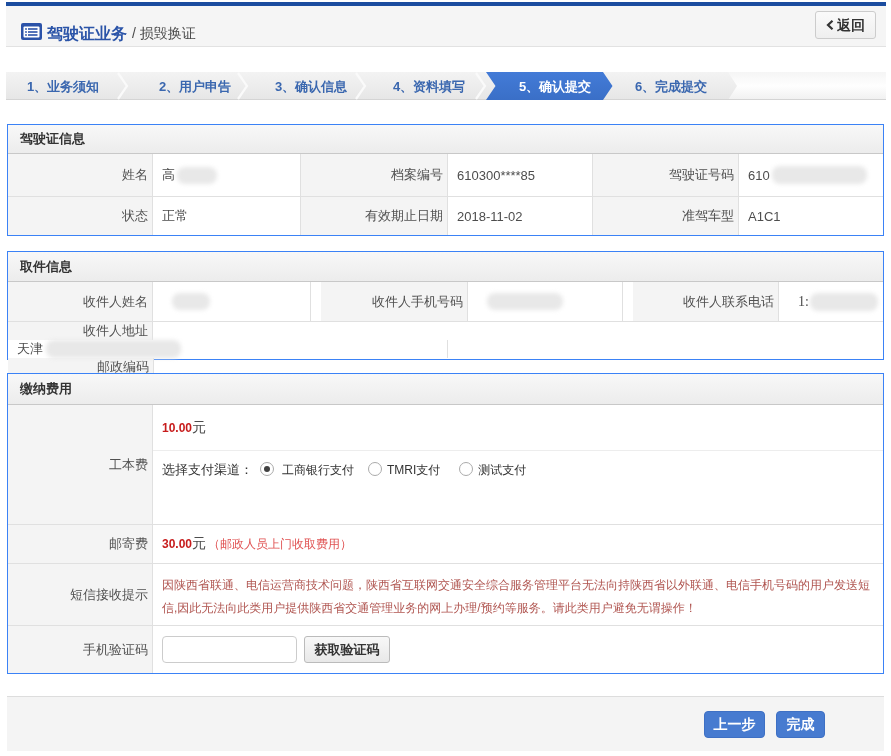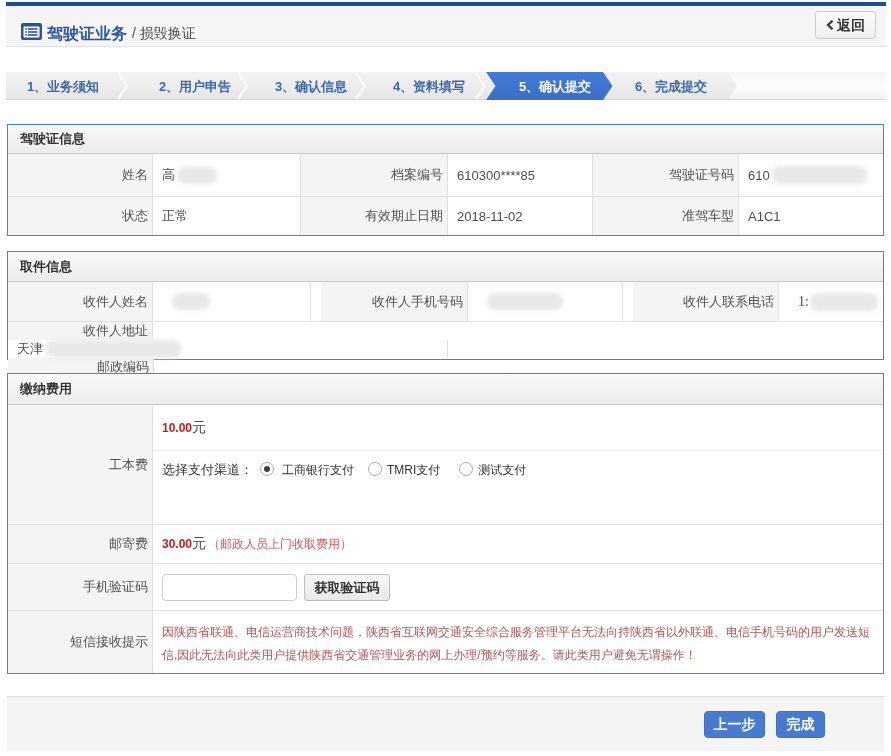--- a/index.html
+++ b/index.html
@@ -138,30 +138,30 @@
     <div class="lbl w1">工本费</div>
     <div class="val last" style="flex:1; display:block; padding-left:0;">
       <div style="height:46px; border-bottom:1px solid #ededed; display:flex; align-items:center; padding-left:9px; font-size:14px;"><span class="bigred">10.00</span>元</div>
       <div style="margin-top:9px; padding-left:9px; font-size:13px; color:#333; height:20px; line-height:20px;">选择支付渠道：<span class="radio on" style="margin-left:7px;"></span><span style="margin-left:8px;font-size:12px;">工商银行支付</span><span class="radio" style="margin-left:14px;"></span><span style="margin-left:5px;font-size:12px;">TMRI支付</span><span class="radio" style="margin-left:19px;"></span><span style="margin-left:5px;font-size:12px;">测试支付</span></div>
     </div>
   </div>
   <div class="row" style="height:39px;">
     <div class="lbl w1">邮寄费</div>
     <div class="val last" style="flex:1; font-size:14px;"><span class="bigred">30.00</span>元<span style="font-size:12px; margin-left:2px; color:#e05252;">（邮政人员上门收取费用）</span></div>
   </div>
+  <div class="row" style="height:62px;">
+    <div class="lbl w1">短信接收提示</div>
+    <div class="val last" style="flex:1; font-size:12px; color:#b05550; line-height:23px; align-items:flex-start;">
+      <div style="margin-top:10px;">因陕西省联通、电信运营商技术问题，陕西省互联网交通安全综合服务管理平台无法向持陕西省以外联通、电信手机号码的用户发送短<br>信,因此无法向此类用户提供陕西省交通管理业务的网上办理/预约等服务。请此类用户避免无谓操作！</div>
+    </div>
+  </div>
   <div class="row" style="height:47px;">
     <div class="lbl w1">手机验证码</div>
     <div class="val last" style="flex:1;">
       <span style="display:inline-block;width:135px;height:27px;border:1px solid #ccc;border-radius:4px;background:#fff;"></span>
       <span style="display:inline-block;width:86px;height:27px;background:linear-gradient(#f8f8f8,#e8e8e8);border:1px solid #bbb;border-radius:3px;margin-left:7px;text-align:center;line-height:25px;font-size:13px;font-weight:bold;color:#333;">获取验证码</span>
-    </div>
-  </div>
-  <div class="row" style="height:62px;">
-    <div class="lbl w1">短信接收提示</div>
-    <div class="val last" style="flex:1; font-size:12px; color:#b05550; line-height:23px; align-items:flex-start;">
-      <div style="margin-top:10px;">因陕西省联通、电信运营商技术问题，陕西省互联网交通安全综合服务管理平台无法向持陕西省以外联通、电信手机号码的用户发送短<br>信,因此无法向此类用户提供陕西省交通管理业务的网上办理/预约等服务。请此类用户避免无谓操作！</div>
     </div>
   </div>
 </div>
 
 <div id="footer" class="abs"></div>
 <div class="bluebtn" style="left:704px; top:711px; width:61px;">上一步</div>
 <div class="bluebtn" style="left:776px; top:711px; width:49px;">完成</div>
 
 </body></html>

